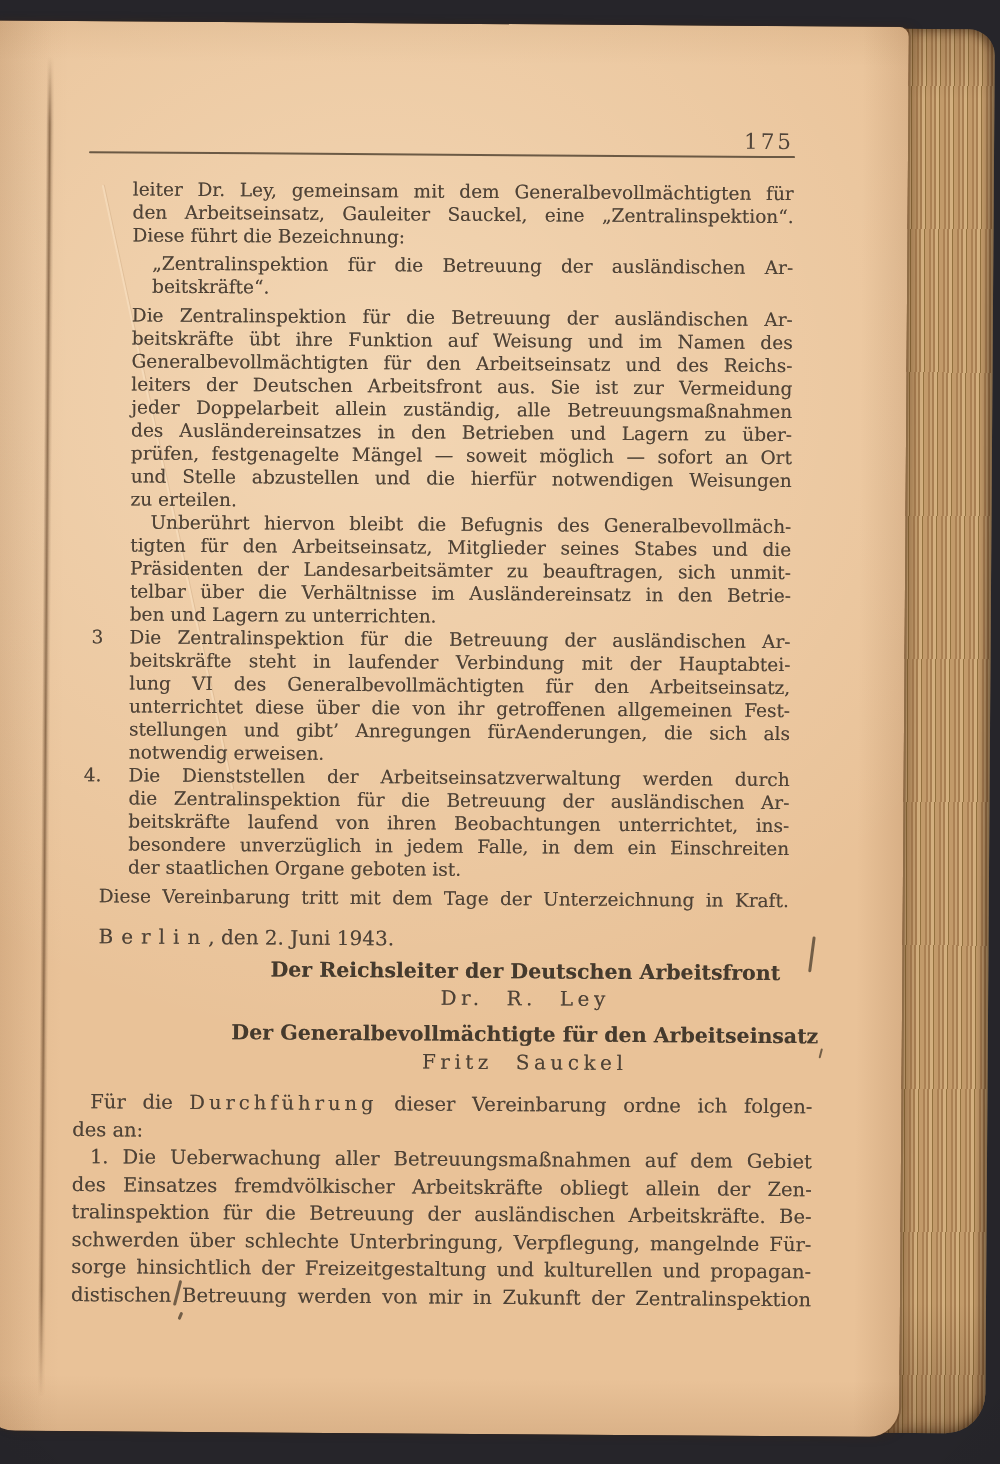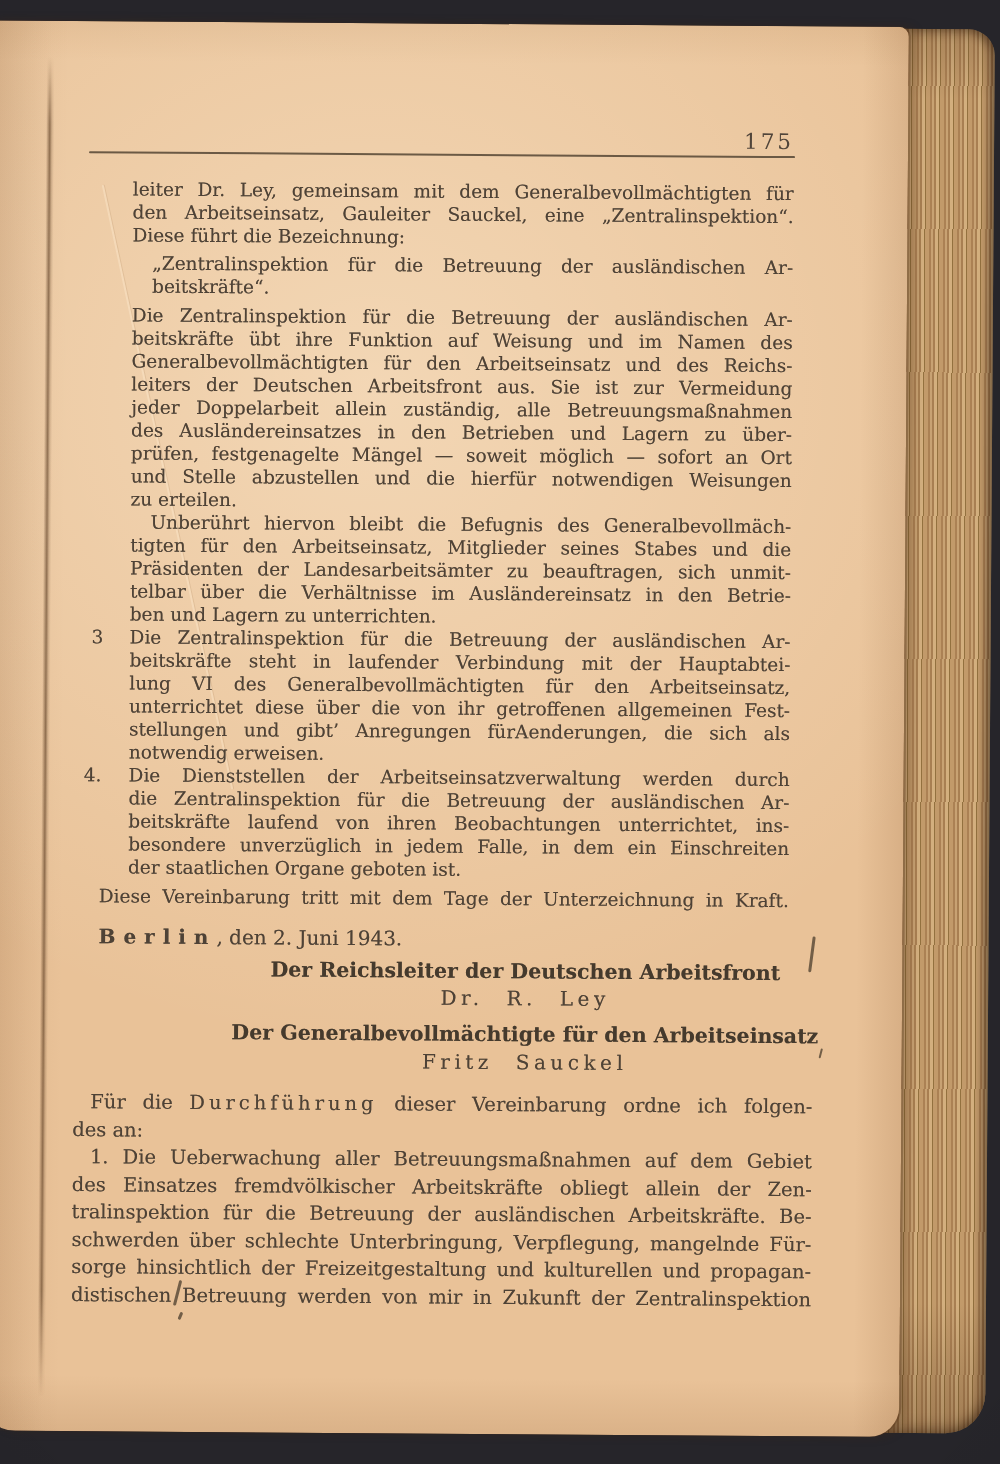--- a/index.html
+++ b/index.html
@@ -60,21 +60,21 @@
   .col{position:absolute;left:116px;top:152px;width:690px;
     font-size:18.5px;line-height:23px;
     text-shadow:0 0 0.5px rgba(78,66,54,0.55);}
   .para{position:relative;}
   .line{text-align:justify;text-align-last:justify;}
   .line.last{text-align-last:left;}
   .num{position:absolute;top:0;}
   .para.lower{font-size:19.5px;line-height:27.5px;}
   .dateline{margin-top:17px;font-size:20px;line-height:24px;white-space:nowrap;}
   .gesperrt{letter-spacing:4px;}
-  .gesperrt-wide{letter-spacing:8px;font-weight:bold;}
+  .gesperrt-wide{letter-spacing:8px;}
   .sig{white-space:nowrap;text-align:center;transform:translateX(82px);}
   .sig.bold{font-weight:bold;font-size:20.5px;line-height:25px;color:#453a2d;}
   .sig.name{font-size:20px;line-height:25px;letter-spacing:4.5px;word-spacing:12px;}
   
   .mark{position:absolute;background:#4a3c2c;opacity:0.75;border-radius:2px;}
   .m1{left:828px;top:910px;width:2.5px;height:36px;transform:rotate(7deg);}
   .m2{left:196px;top:1258px;width:2.5px;height:26px;transform:rotate(14deg);}
   .m2b{left:199px;top:1290px;width:3px;height:8px;transform:rotate(22deg);}
   .m3{left:838px;top:1022px;width:2px;height:10px;transform:rotate(14deg);}
 </style>

